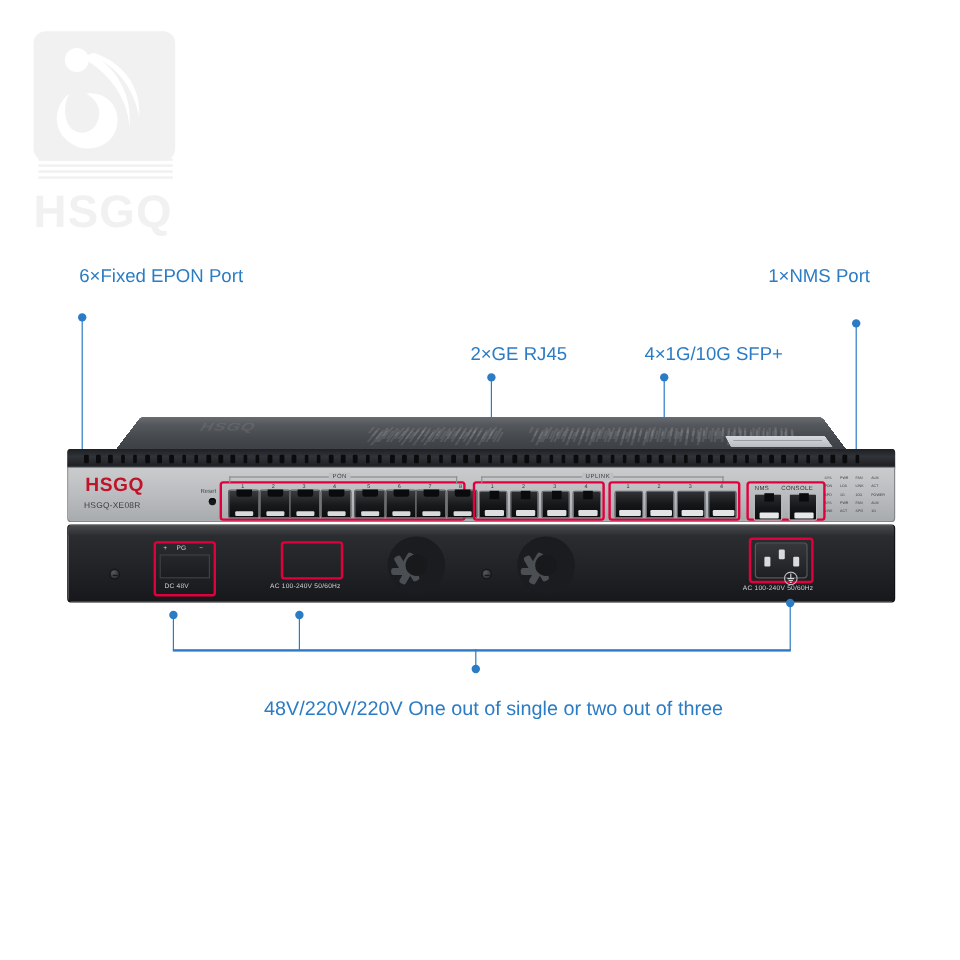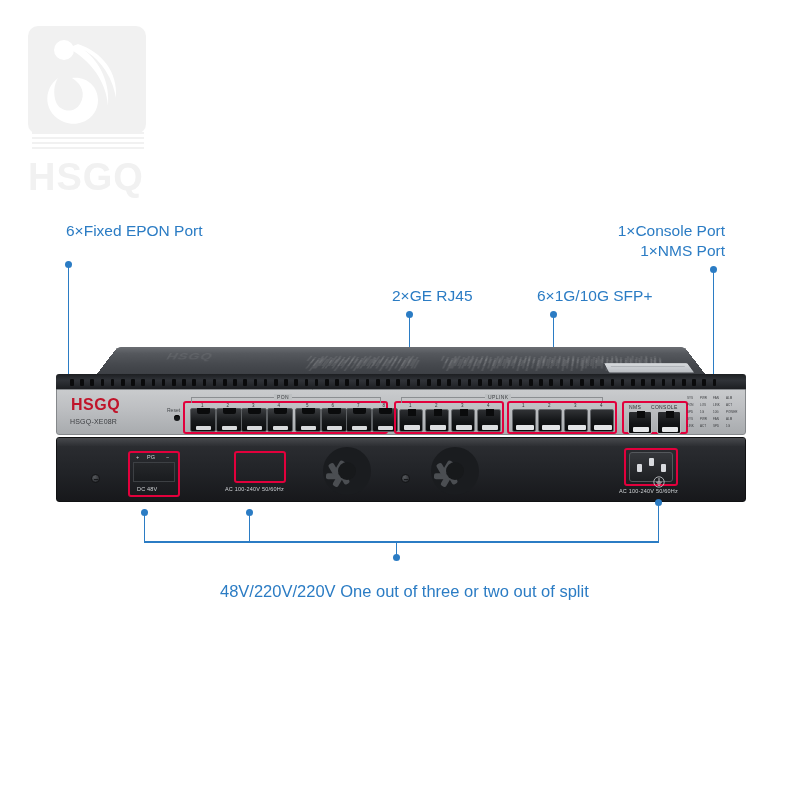--- a/index.html
+++ b/index.html
@@ -165,37 +165,36 @@
 
   <div class="callout c-epon">
     <div>6×Fixed EPON Port</div>
   </div>
   <div class="dot" style="left:65px;top:261px;"></div>
   <div class="ln lnv" style="left:67.7px;top:264px;height:144px;"></div>
   <div class="ln lnh" style="left:67.7px;top:406.5px;width:104px;"></div>
   <div class="dot" style="left:168px;top:403px;"></div>
 
   <div class="callout c-console">
-    <div>1×Console Port</div>
     <div>1×NMS Port</div>
   </div>
   <div class="dot" style="left:710px;top:266px;"></div>
   <div class="ln lnv" style="left:712.7px;top:269px;height:131px;"></div>
   <div class="ln lnh" style="left:672px;top:399px;width:42px;"></div>
   <div class="dot" style="left:668px;top:396px;"></div>
 
   <div class="callout c-ge">
     <div>2×GE RJ45</div>
   </div>
   <div class="dot" style="left:406px;top:311px;"></div>
   <div class="ln lnv" style="left:408.7px;top:314px;height:79px;"></div>
   <div class="dot" style="left:406px;top:390px;"></div>
 
   <div class="callout c-sfp">
-    <div>6×1G/10G SFP+</div>
+    <div>4×1G/10G SFP+</div>
   </div>
   <div class="dot" style="left:550px;top:311px;"></div>
   <div class="ln lnv" style="left:552.7px;top:314px;height:79px;"></div>
   <div class="dot" style="left:550px;top:390px;"></div>
 
   <div class="dev">
 
     <div class="dev-top">
       <div class="dev-top-logo">HSGQ</div>
       <div class="vent-grp" id="ventA" style="left:210px;">
@@ -597,16 +596,16 @@
   <div class="ln lnv" style="left:248.7px;top:512px;height:30px;"></div>
 
   <div class="dot" style="left:655px;top:499px;"></div>
   <div class="ln lnv" style="left:657.7px;top:502px;height:40px;"></div>
 
   <div class="ln lnh" style="left:143.7px;top:541px;width:515px;"></div>
   <div class="ln lnv" style="left:395.7px;top:541px;height:16px;"></div>
   <div class="dot" style="left:393px;top:554px;"></div>
 
   <div class="callout c-power">
-    <span>48V/220V/220V One out of three or two out of split</span>
+    <span>48V/220V/220V One out of single or two out of three</span>
   </div>
 
 </div>
 
 </body></html>

